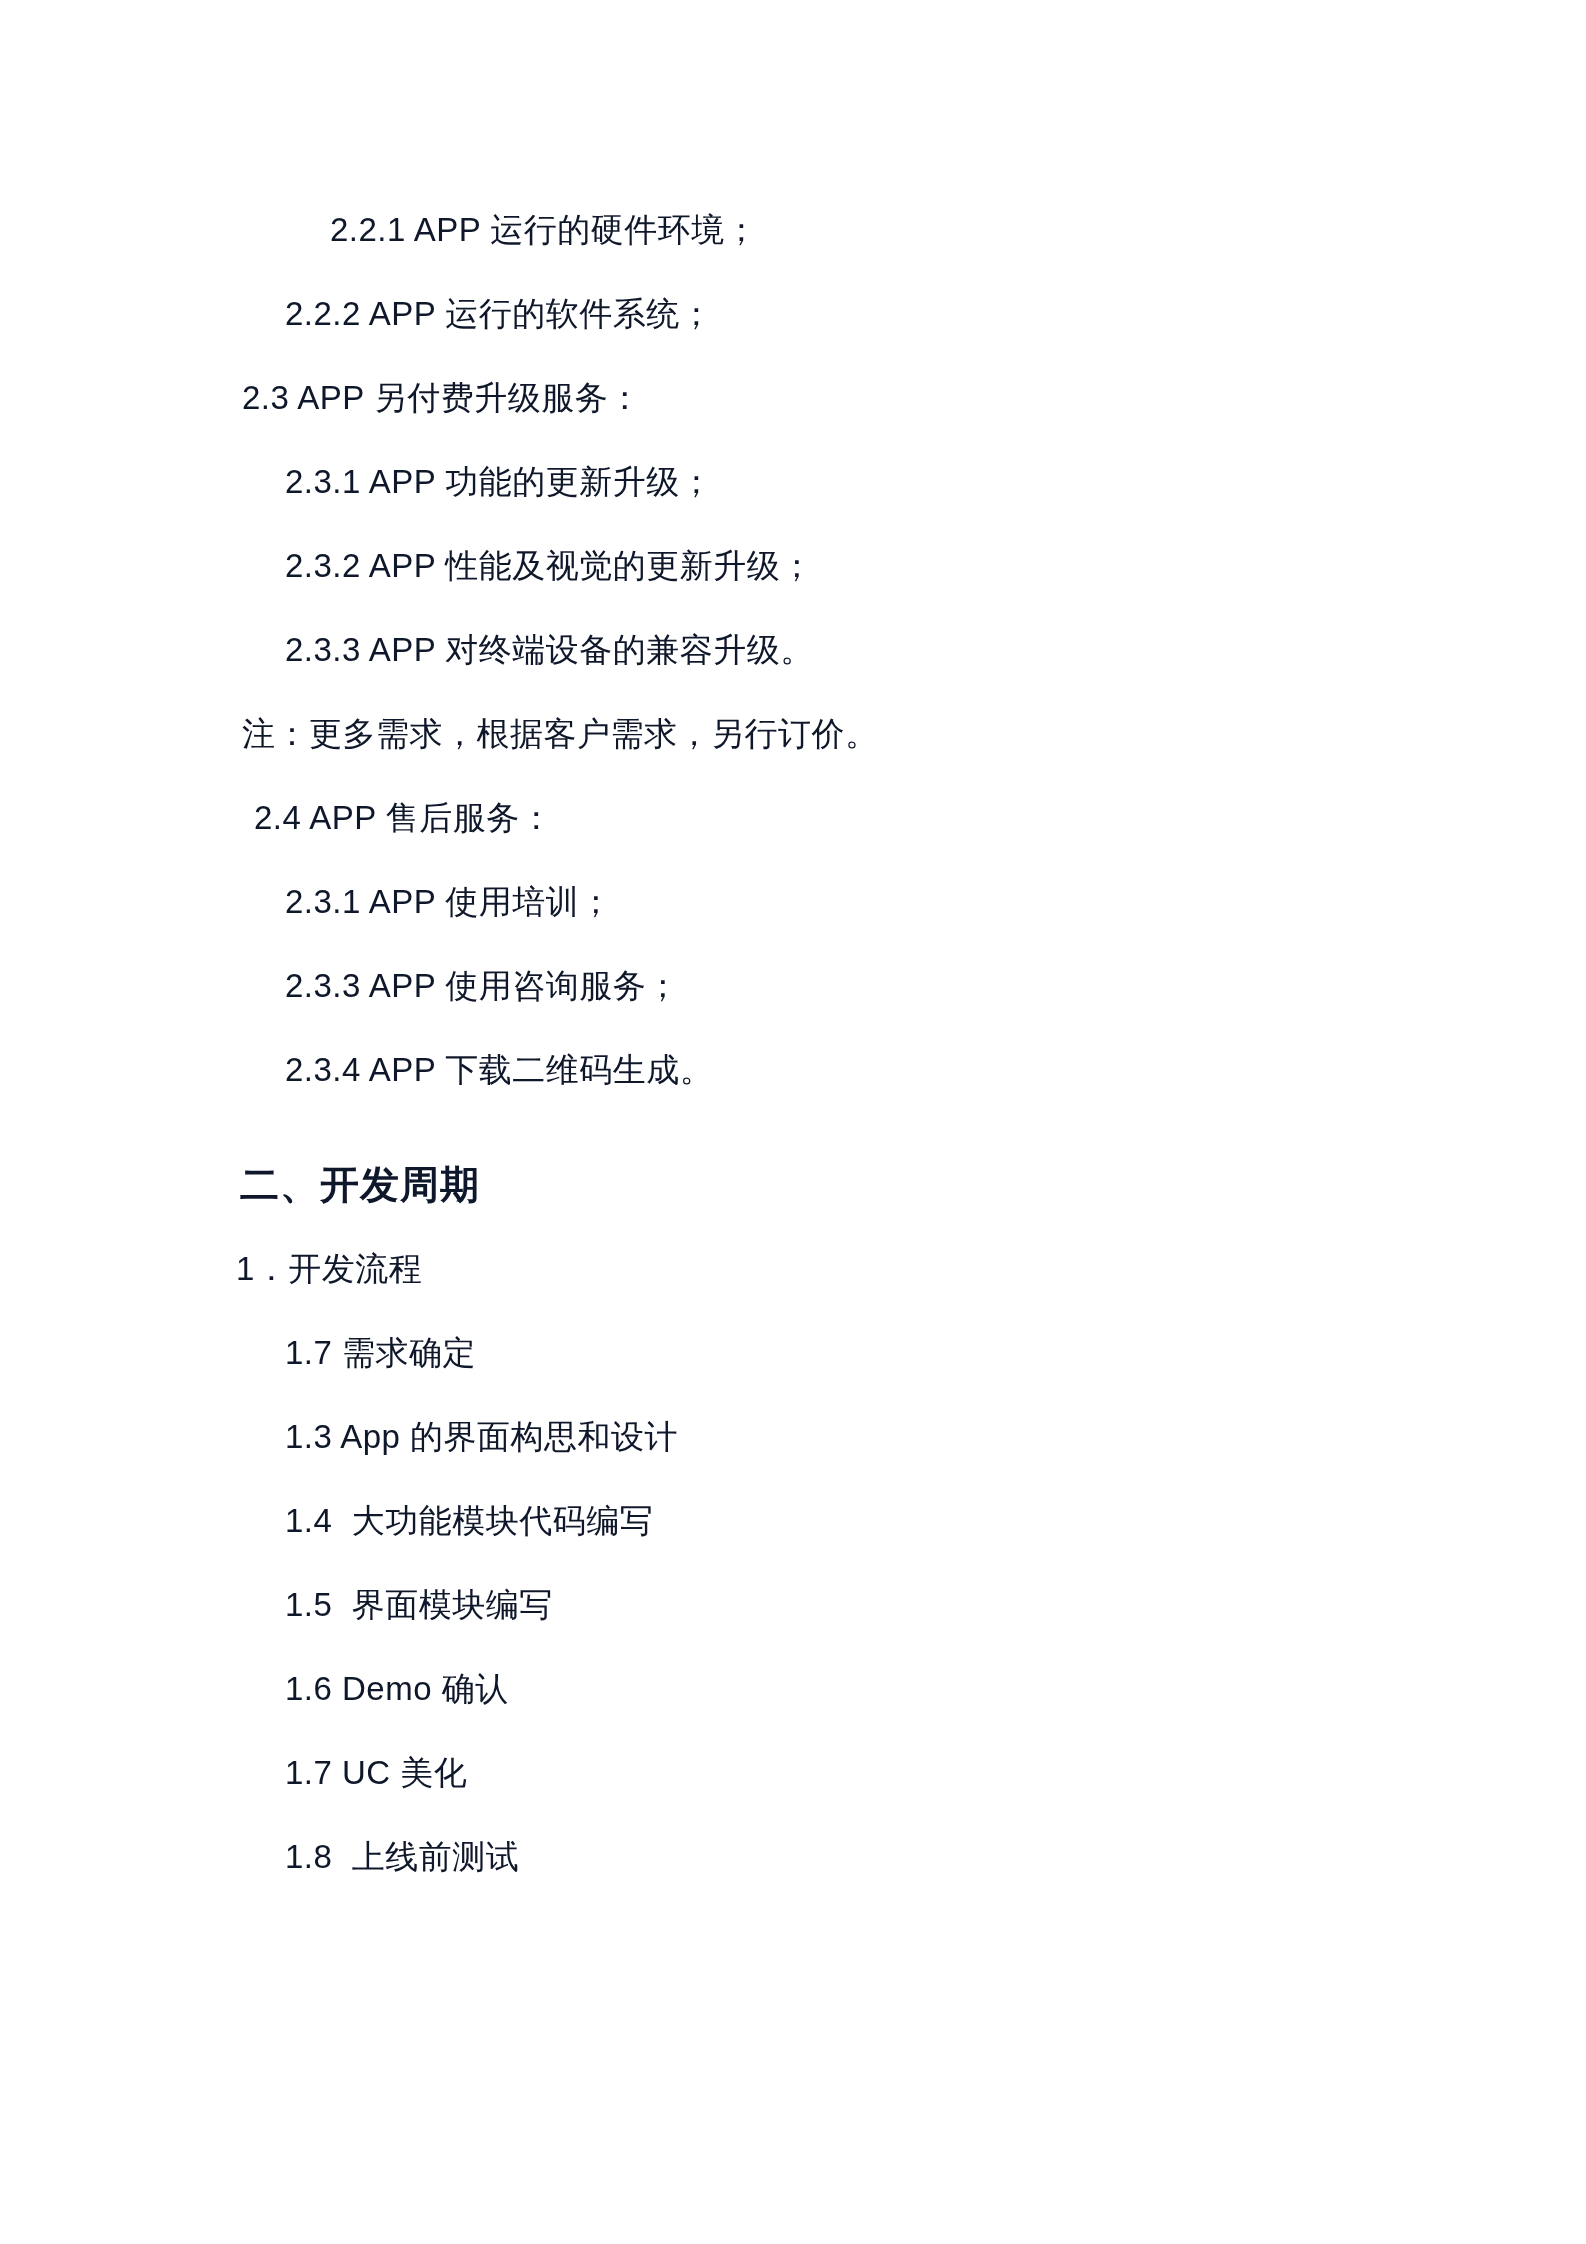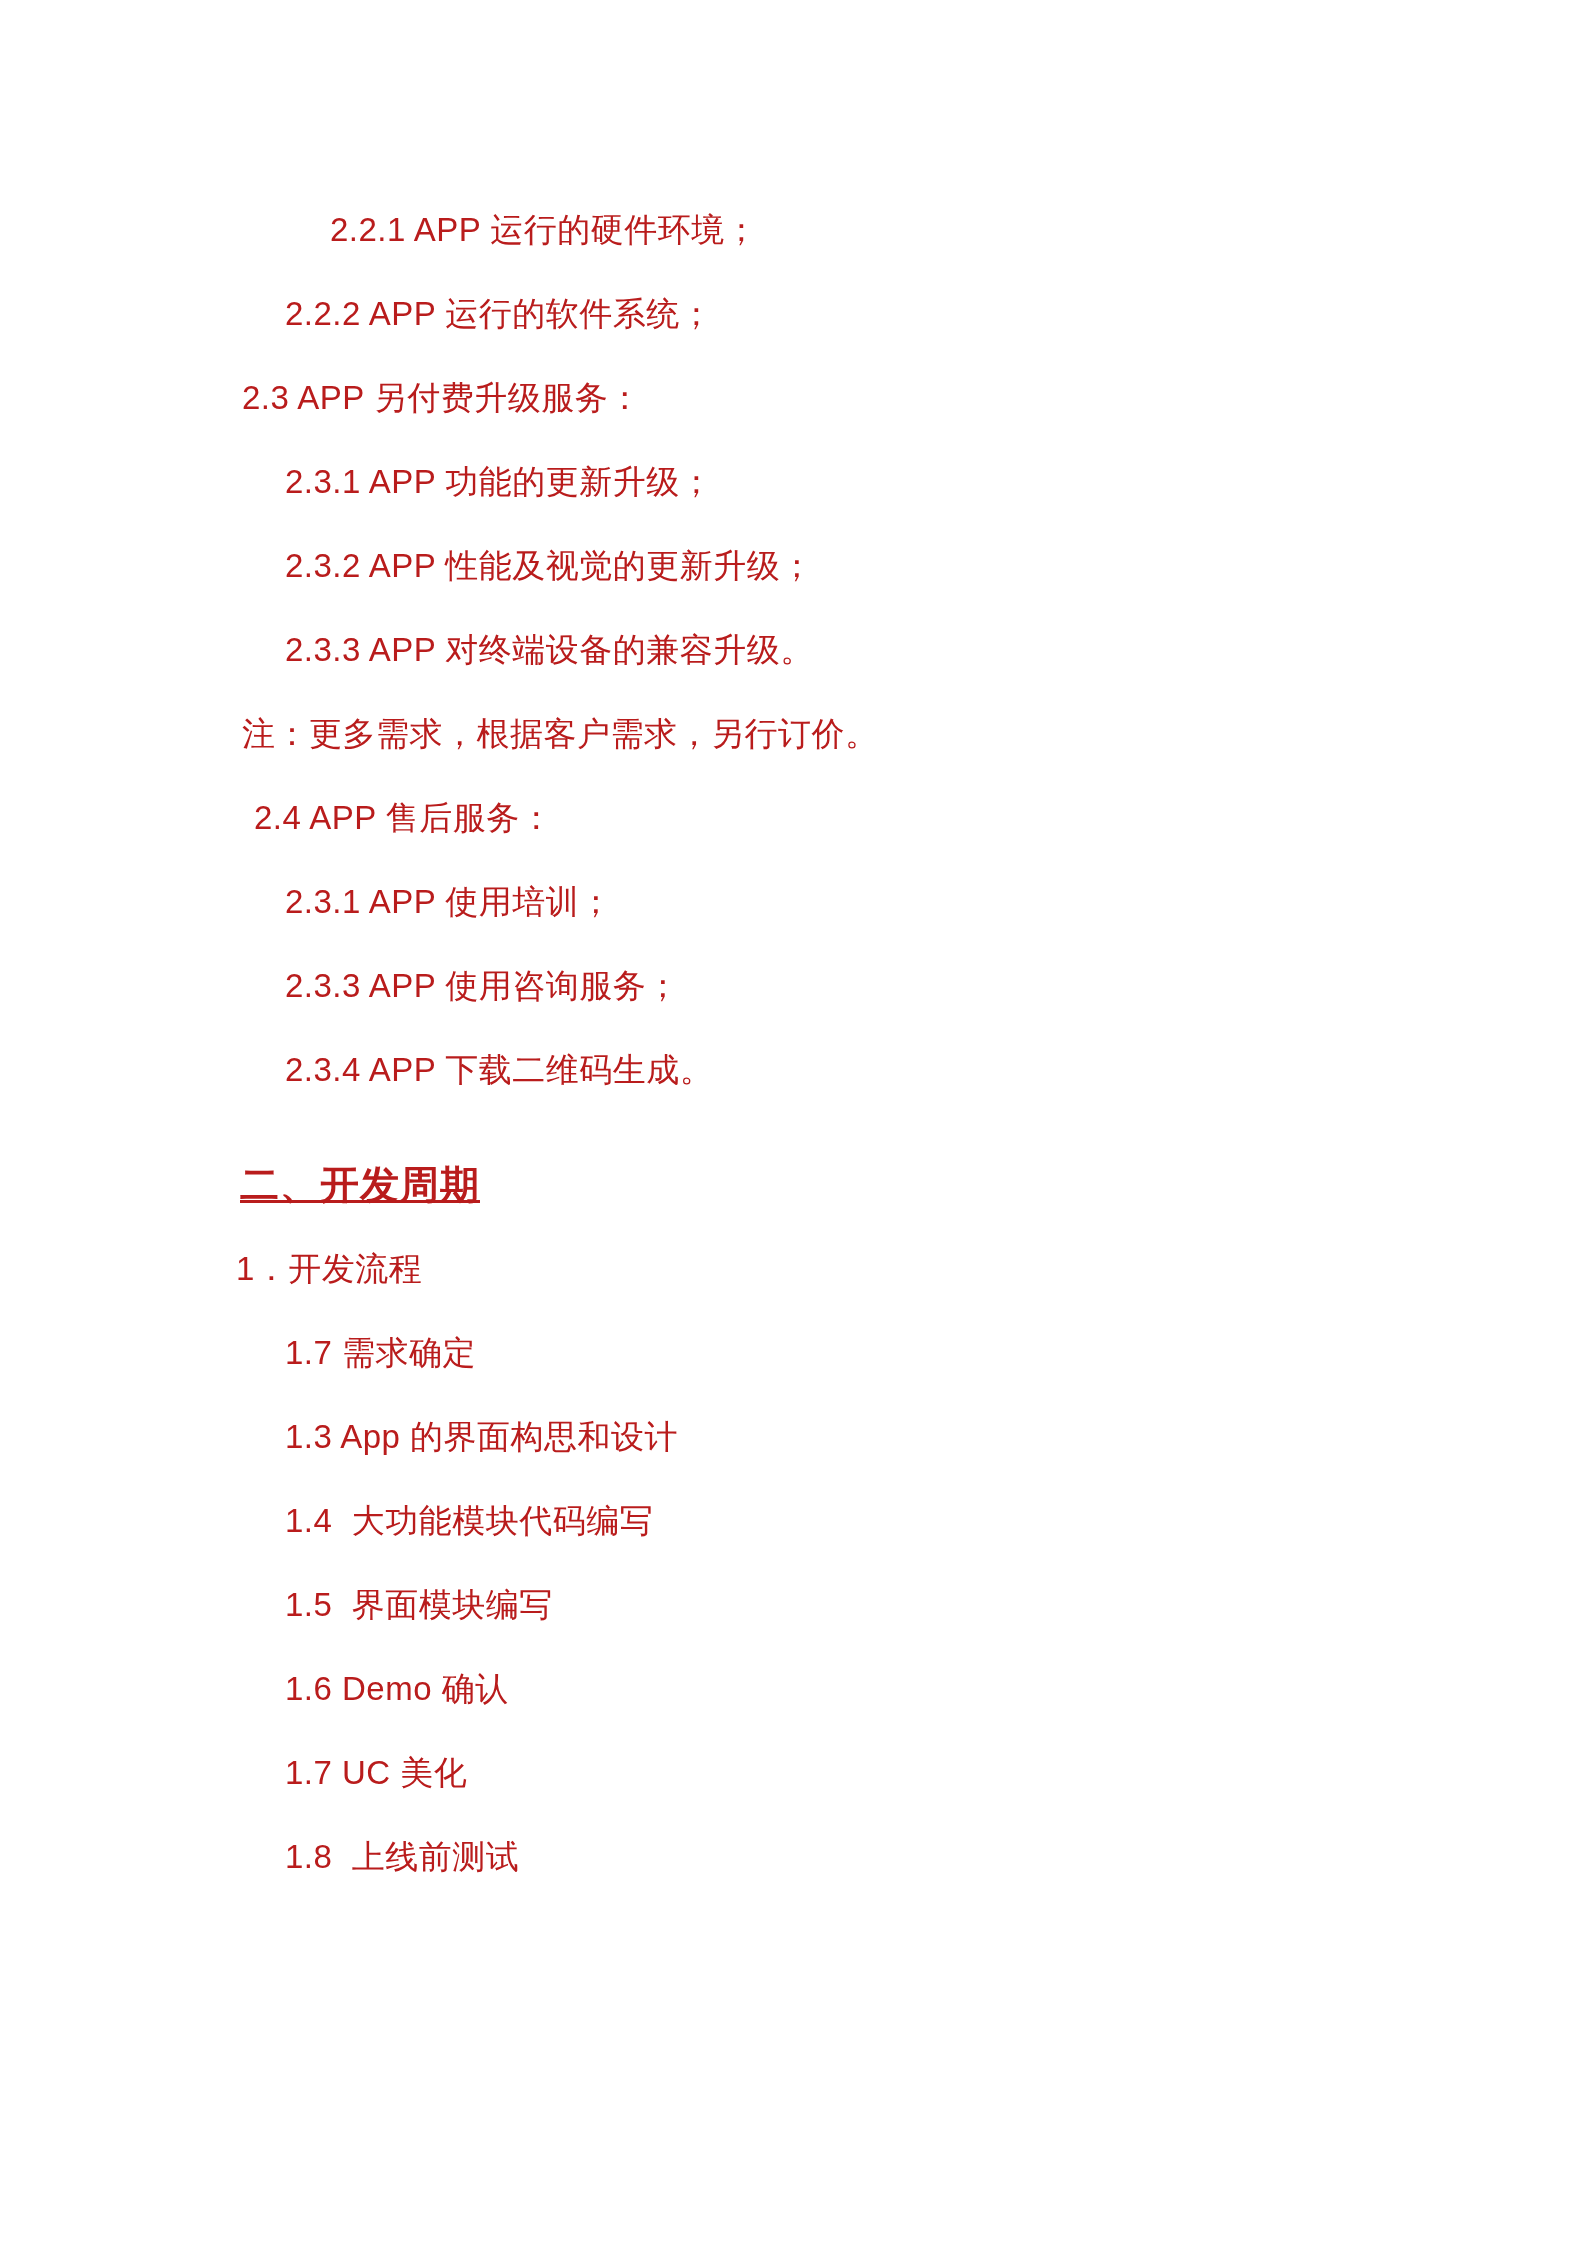--- a/index.html
+++ b/index.html
@@ -6,21 +6,21 @@
     margin: 0;
     padding: 0;
     background: #ffffff;
   }
   .page {
     position: relative;
     width: 1586px;
     height: 2244px;
     background: #ffffff;
     font-family: "Liberation Sans", "DejaVu Sans", sans-serif;
-    color: #b91c1c;
+    color: #0f172a;
     overflow: hidden;
   }
   .content {
     padding-top: 188px;
   }
   .line {
     font-size: 33px;
     line-height: 84px;
     white-space: pre;
     letter-spacing: 0.5px;
@@ -30,21 +30,20 @@
   .indent-sub  { padding-left: 285px; }
   .indent-first{ padding-left: 330px; }
   .heading {
     font-size: 39px;
     font-weight: bold;
     line-height: 84px;
     margin-top: 31px;
     padding-left: 240px;
     white-space: pre;
     letter-spacing: 1px;
-    text-decoration: underline;
   }
   .subheading {
     font-weight: normal;
     padding-left: 236px;
   }
 </style>
 </head>
 <body>
 
 <div class="page">

